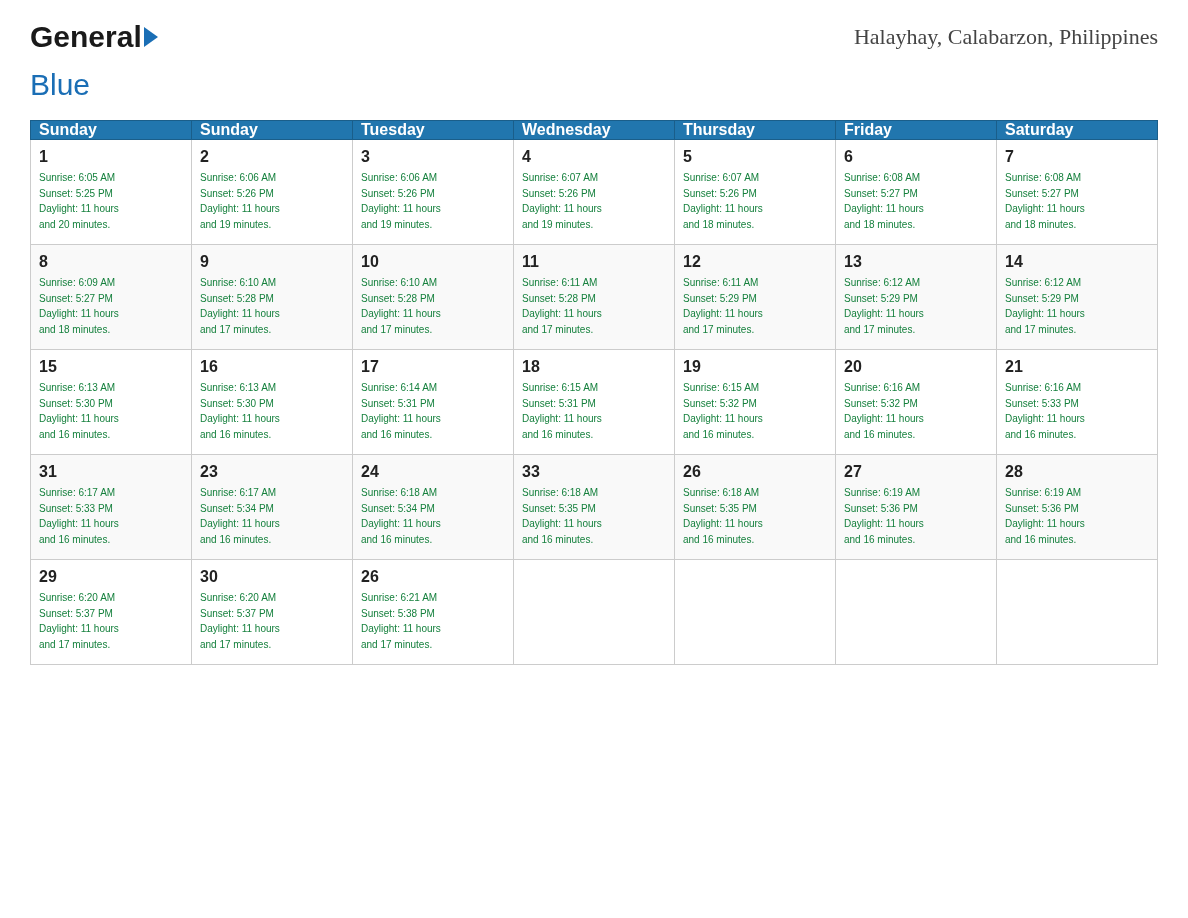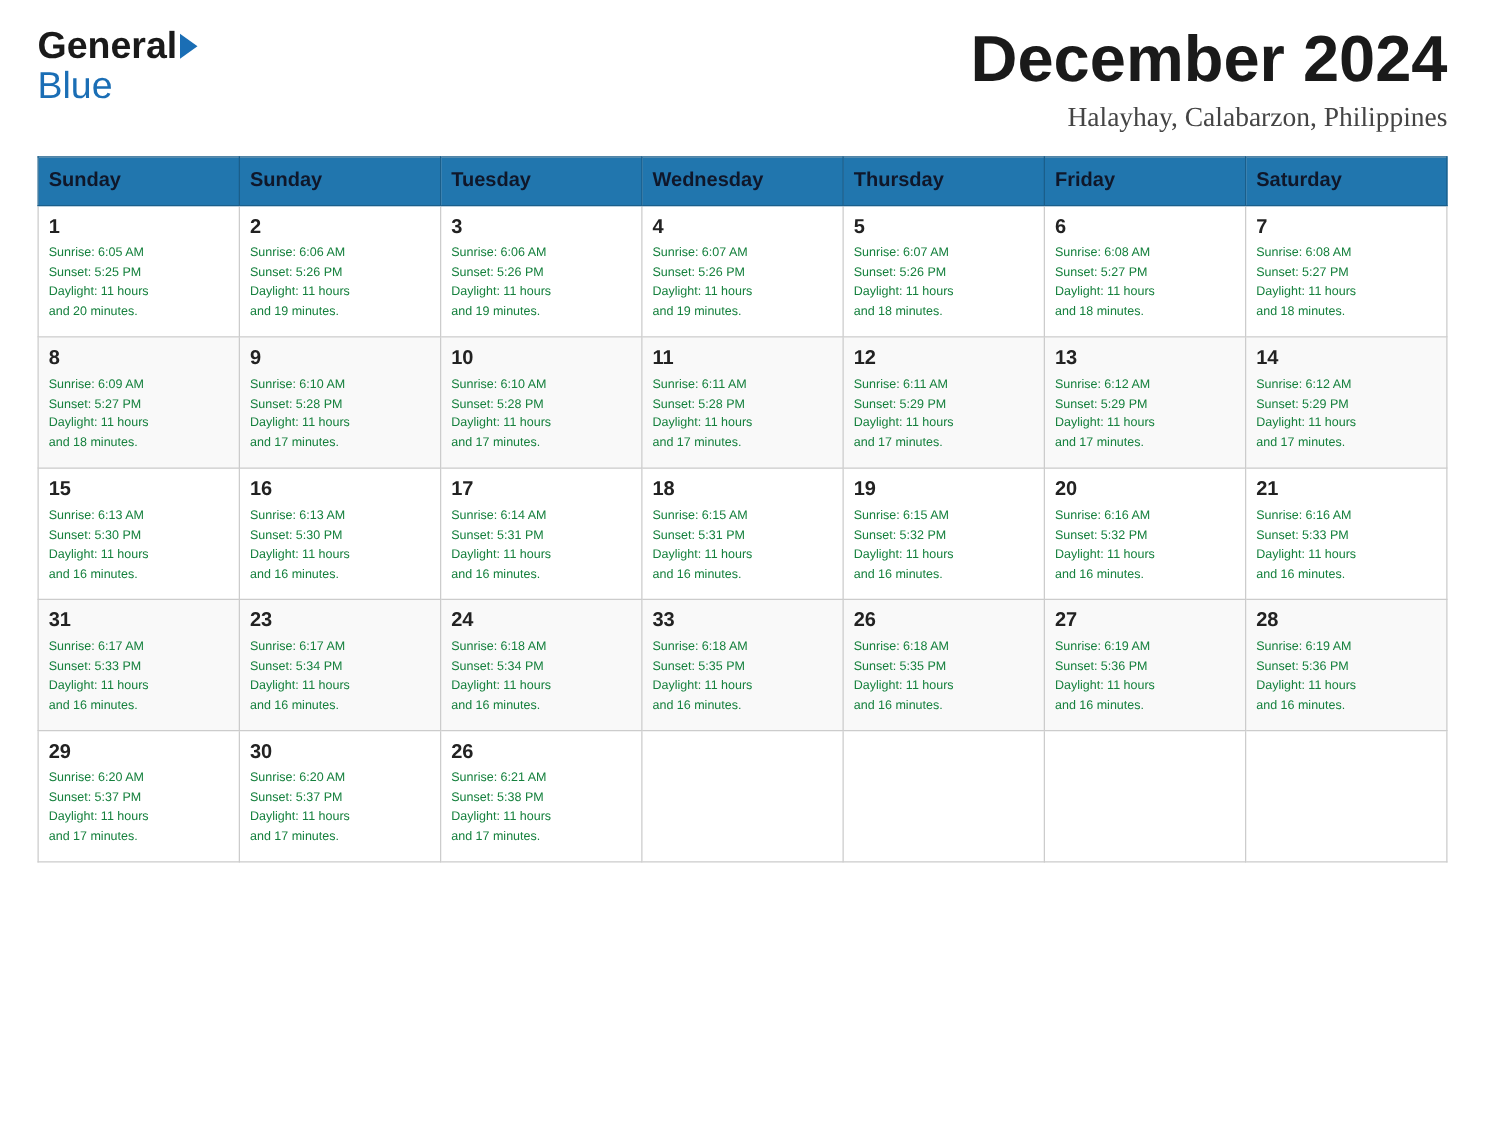--- a/index.html
+++ b/index.html
@@ -13,20 +13,21 @@
     .header {
       display: flex;
       justify-content: space-between;
       align-items: flex-start;
       margin-bottom: 18px;
     }
     .logo {
       display: flex;
       flex-direction: column;
       align-items: flex-start;
+      gap: 16px;
     }
     .title-block {
       text-align: right;
     }
     .title-month {
       font-size: 52px;
       font-weight: bold;
       color: #1a1a1a;
       line-height: 1.1;
     }
@@ -36,24 +37,24 @@
       margin-top: 4px;
       font-family: Liberation Serif, serif;
     }
     .calendar {
       width: 100%;
       border-collapse: collapse;
       table-layout: fixed;
     }
     .calendar thead tr th {
       background-color: #2176ae;
-      color: #0f172a;
+      color: #ffffff;
       font-size: 16px;
       font-weight: bold;
-      padding: 10px 8px;
+      padding: 0 8px;
       text-align: left;
       border: 1px solid #1a5e8a;
     }
     .calendar tbody tr td {
       vertical-align: top;
       padding: 8px 8px 12px 8px;
       border: 1px solid #ccc;
       font-size: 12.5px;
       color: #222;
       height: 100px;
@@ -120,21 +121,20 @@
   <div class="logo">
     <div class="logo-wrapper">
       <span class="logo-text-general">General</span>
       <span class="logo-arrow"></span>
     </div>
     <div class="logo-bottom-row">
       <span class="logo-text-blue">Blue</span>
     </div>
   </div>
   <div class="title-block">
-    <div class="title-month">December 2024</div>
     <div class="title-location">Halayhay, Calabarzon, Philippines</div>
   </div>
 </div>
 
 <table class="calendar">
   <thead>
     <tr>
     <th>Sunday</th>
         <th>Sunday</th>
         <th>Tuesday</th>

